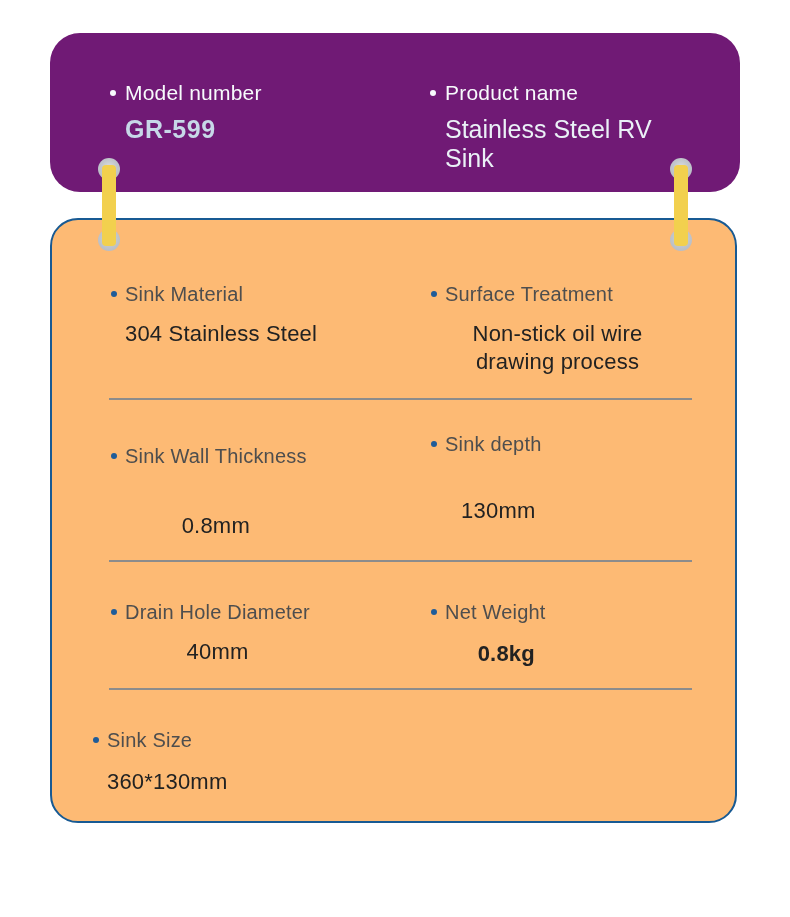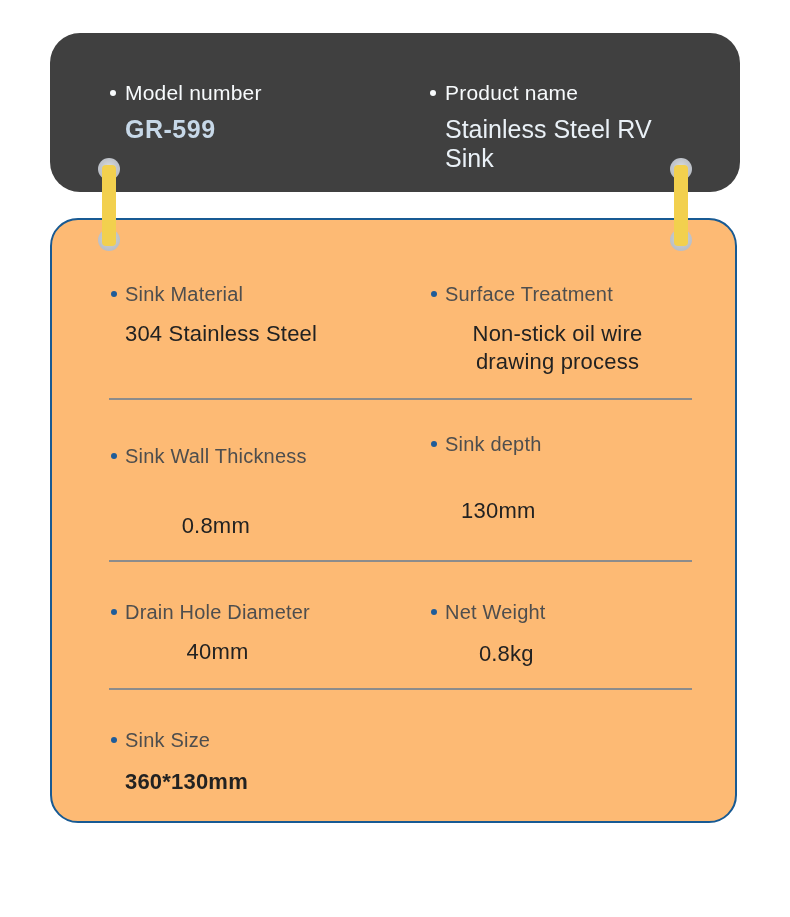--- a/index.html
+++ b/index.html
@@ -10,21 +10,21 @@
     background: #ffffff;
     font-family: "Liberation Sans", sans-serif;
     overflow: hidden;
   }
 
   
   .header-panel {
     position: absolute;
     left: 50px; top: 33px;
     width: 690px; height: 159px;
-    background: #404040;
+    background: #701a75;
     border-radius: 30px;
     z-index: 1;
   }
   .h-cell { position: absolute; top: 47px; }
   .h-cell.left  { left: 75px; }
   .h-cell.right { left: 395px; }
   .h-label {
     position: relative;
     color: #f7fafc;
     font-size: 21px;
@@ -116,29 +116,29 @@
     text-align: center;
   }
 
   
   .r1l { left: 73px;  top: 62px; }
   .r1r { left: 393px; top: 62px; }
   .r2l { left: 73px;  top: 224px; }
   .r2r { left: 393px; top: 212px; }
   .r3l { left: 73px;  top: 380px; }
   .r3r { left: 393px; top: 380px; }
-  .r4l { left: 73px;  top: 508px; }
+  .r4l { left: 55px;  top: 508px; }
 
   .r1l .value { margin-top: 14px; }
   .r1r .value { margin-top: 14px; width: 225px; }
   .r2l .value { margin-top: 44px; }
   .r2r .value { margin-top: 41px; margin-left: 10px; }
   .r3l .value { margin-top: 14px; }
-  .r3r .value { margin-top: 16px; margin-left: 22px; }
-  .r4l .value { margin-top: 16px; font-weight: bold; }
+  .r3r .value { margin-top: 16px; margin-left: 22px; font-weight: bold; }
+  .r4l .value { margin-top: 16px; }
 </style>
 </head>
 <body>
 
 <div class="canvas">
 
   <div class="header-panel">
     <div class="h-cell left">
       <div class="h-label">
         <span class="dot"></span><span>Model number</span>

